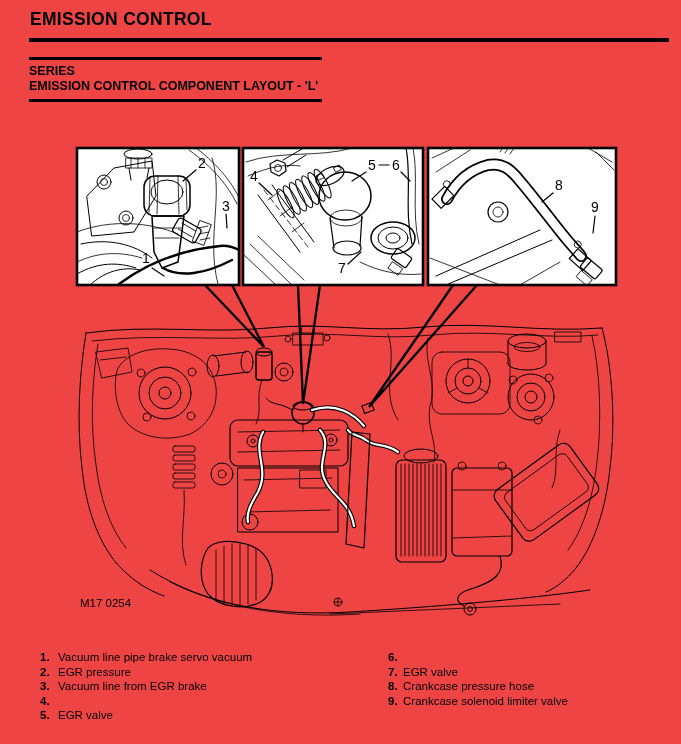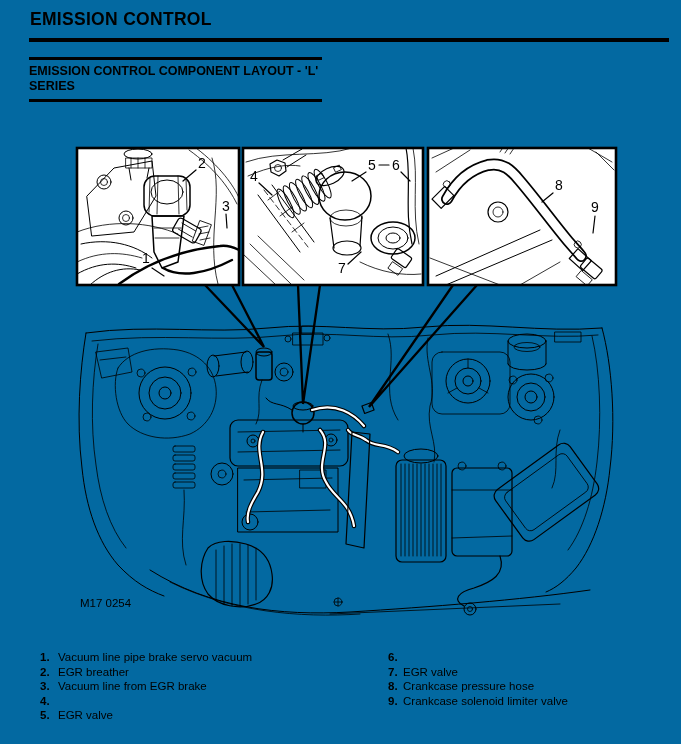--- a/index.html
+++ b/index.html
@@ -1,16 +1,16 @@
 <!DOCTYPE html>
 <html><head>
 <meta charset="utf-8">
 <style>
   html,body{margin:0;padding:0;background:#fff}
-  .page{position:relative;width:681px;height:744px;background:#0369a1;overflow:hidden;
+  .page{position:relative;width:681px;height:744px;background:#ef4444;overflow:hidden;
         font-family:"Liberation Sans",sans-serif;color:#000}
   .page-title{position:absolute;left:30px;top:9px;font-size:17.5px;font-weight:bold;letter-spacing:.3px}
   .rule-main{position:absolute;left:29px;top:38px;width:640px;height:4px;background:#000}
   .section-block{position:absolute;left:29px;top:57px;width:293px;
         border-top:3.5px solid #000;border-bottom:3.5px solid #000;
         padding:4px 0 6px 0;font-size:12.5px;font-weight:bold;line-height:14.5px}
   .figure-svg{position:absolute;left:0;top:140px}
   .legend{position:absolute;left:0;top:650px;width:681px;font-size:11.5px}
   .legend-col{position:absolute;top:0}
   .legend-col-left{left:40px}
@@ -31,22 +31,22 @@
 </style>
 </head>
 <body>
 
 <div class="page">
 
   <div class="page-title">EMISSION CONTROL</div>
   <div class="rule-main"></div>
 
   <div class="section-block">
+    <div>SERIES</div>
     <div>EMISSION CONTROL COMPONENT LAYOUT - 'L'</div>
-    <div>SERIES</div>
   </div>
 
   <svg class="figure-svg" width="681" height="500" viewBox="0 140 681 500">
     <defs>
       <clipPath id="cb1">
           <rect x="77" y="148" width="162" height="137"></rect>
         </clipPath>
       <clipPath id="cb2">
           <rect x="243" y="148" width="180" height="137"></rect>
         </clipPath>
@@ -324,21 +324,21 @@
   </svg>
 
   <div class="legend">
     <div class="legend-col legend-col-left">
       <div class="lrow">
         <span class="lnum">1.</span>
         <span class="ltext">Vacuum line pipe brake servo vacuum</span>
       </div>
       <div class="lrow">
         <span class="lnum">2.</span>
-        <span class="ltext">EGR breather</span>
+        <span class="ltext">EGR pressure</span>
       </div>
       <div class="lrow">
         <span class="lnum">3.</span>
         <span class="ltext">Vacuum line from EGR brake</span>
       </div>
       <div class="lrow">
         <span class="lnum">4.</span>
       </div>
       <div class="lrow">
         <span class="lnum">5.</span>

